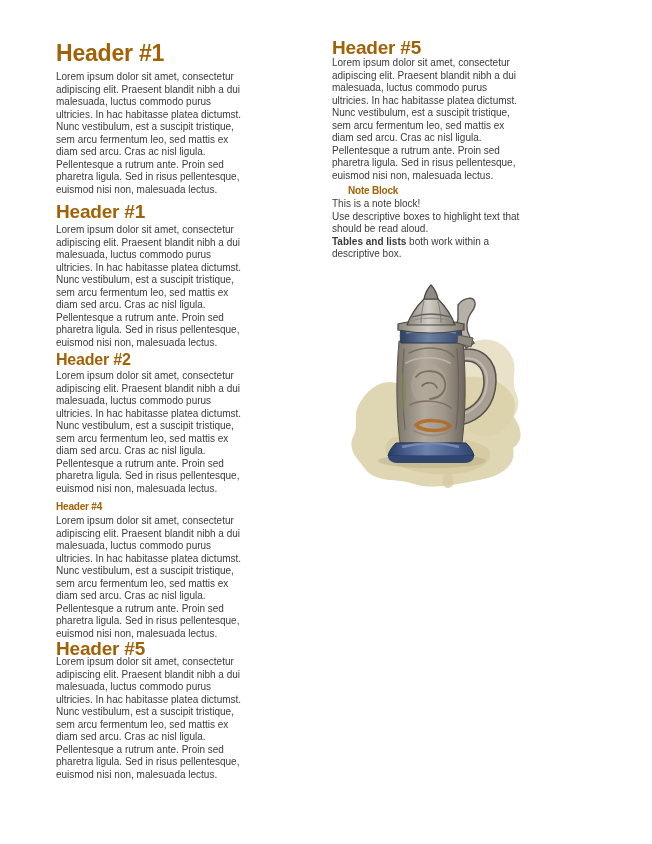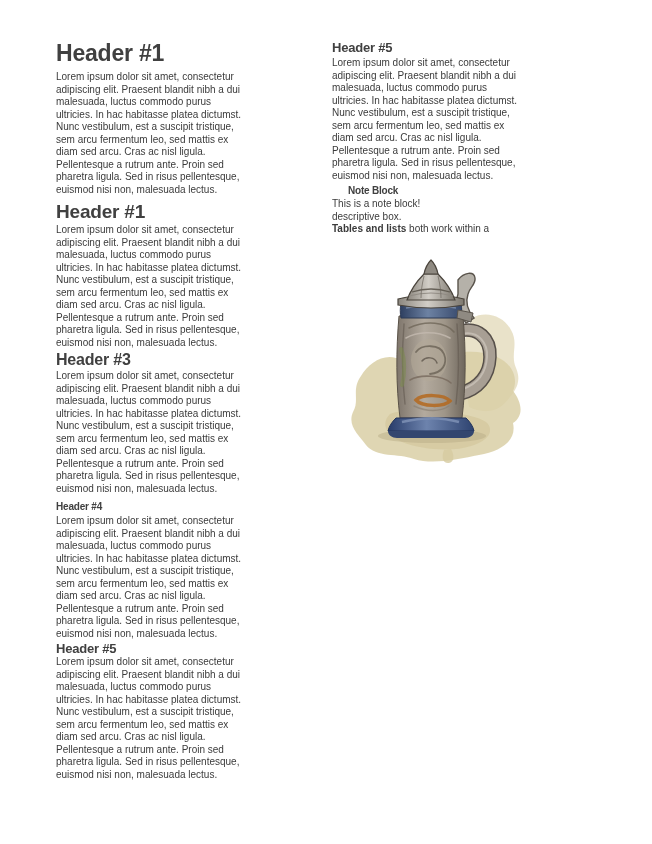--- a/index.html
+++ b/index.html
@@ -5,26 +5,26 @@
   html,body { margin:0; padding:0; background:#ffffff; }
   .page {
     position:relative; width:652px; height:844px; background:#ffffff;
     font-family:"Liberation Sans","DejaVu Sans",sans-serif;
     color:#3b3b3b; overflow:hidden;
   }
   .col { position:absolute; top:40px; }
   .col-left  { left:56px;  width:254px; }
   .col-right { left:332px; width:262px; }
 
-  h1,h2,h3,h4,h5,h6 { color:#404040; font-weight:700; letter-spacing:-0.2px; }
+  h1,h2,h3,h4,h5,h6 { color:#a16207; font-weight:700; letter-spacing:-0.2px; }
   h1 { font-size:23px;   line-height:27px; margin:0 0 4px 0; }
   h2 { font-size:19px;   line-height:20px; margin:6px 0 2px 0; }
   h3 { font-size:16px;   line-height:17px; margin:2px 0 2px 0; }
   h4 { font-size:10px;   line-height:14px; margin:5px 0 1px 0; }
-  h5 { font-size:13px;   line-height:13px; margin:2px 0 1px 0; }
+  h5 { font-size:19px;   line-height:13px; margin:2px 0 1px 0; }
   .col-right h5 { margin:0 0 2px 0; line-height:15px; }
   h6 { font-size:10px; line-height:12px; margin:3px 0 1px 16px; }
 
   .para { margin:0; font-size:10px; }
   .t-line { line-height:12.5px; white-space:nowrap; }
   .t-line b { font-weight:700; }
 
   .illustration { display:block; margin-top:18px; }
 </style>
 </head>
@@ -54,21 +54,21 @@
         <div class="t-line">malesuada, luctus commodo purus</div>
         <div class="t-line">ultricies. In hac habitasse platea dictumst.</div>
         <div class="t-line">Nunc vestibulum, est a suscipit tristique,</div>
         <div class="t-line">sem arcu fermentum leo, sed mattis ex</div>
         <div class="t-line">diam sed arcu. Cras ac nisl ligula.</div>
         <div class="t-line">Pellentesque a rutrum ante. Proin sed</div>
         <div class="t-line">pharetra ligula. Sed in risus pellentesque,</div>
         <div class="t-line">euismod nisi non, malesuada lectus.</div>
       </div>
 
-    <h3>Header #3</h3>
+    <h3>Header #2</h3>
     <div class="para">
         <div class="t-line">Lorem ipsum dolor sit amet, consectetur</div>
         <div class="t-line">adipiscing elit. Praesent blandit nibh a dui</div>
         <div class="t-line">malesuada, luctus commodo purus</div>
         <div class="t-line">ultricies. In hac habitasse platea dictumst.</div>
         <div class="t-line">Nunc vestibulum, est a suscipit tristique,</div>
         <div class="t-line">sem arcu fermentum leo, sed mattis ex</div>
         <div class="t-line">diam sed arcu. Cras ac nisl ligula.</div>
         <div class="t-line">Pellentesque a rutrum ante. Proin sed</div>
         <div class="t-line">pharetra ligula. Sed in risus pellentesque,</div>
@@ -117,24 +117,28 @@
         <div class="t-line">Pellentesque a rutrum ante. Proin sed</div>
         <div class="t-line">pharetra ligula. Sed in risus pellentesque,</div>
         <div class="t-line">euismod nisi non, malesuada lectus.</div>
       </div>
 
     <h6>Note Block</h6>
     <div class="para">
       <div class="t-line">This is a note block!</div>
     </div>
 
-
-    <div class="para">
+    <div class="para">
+        <div class="t-line">Use descriptive boxes to highlight text that</div>
+        <div class="t-line">should be read aloud.</div>
+      </div>
+
+    <div class="para">
+      <div class="t-line"><b>Tables and lists</b><span> both work within a</span></div>
       <div class="t-line">descriptive box.</div>
-      <div class="t-line"><b>Tables and lists</b><span> both work within a</span></div>
     </div>
 
     <svg class="illustration" width="258" height="215" viewBox="0 0 258 215" xmlns="http://www.w3.org/2000/svg">
       <defs>
         <linearGradient id="lidGrad" x1="0" y1="0" x2="1" y2="0">
           <stop offset="0" stop-color="#8b867e"></stop>
             <stop offset="0.45" stop-color="#d2cec7"></stop>
             <stop offset="1" stop-color="#7d786f"></stop>
         </linearGradient>
         <linearGradient id="bandGrad" x1="0" y1="0" x2="1" y2="0">

